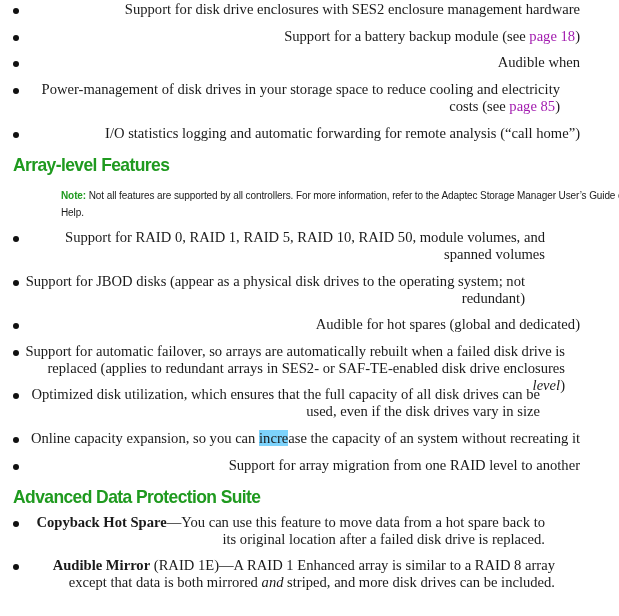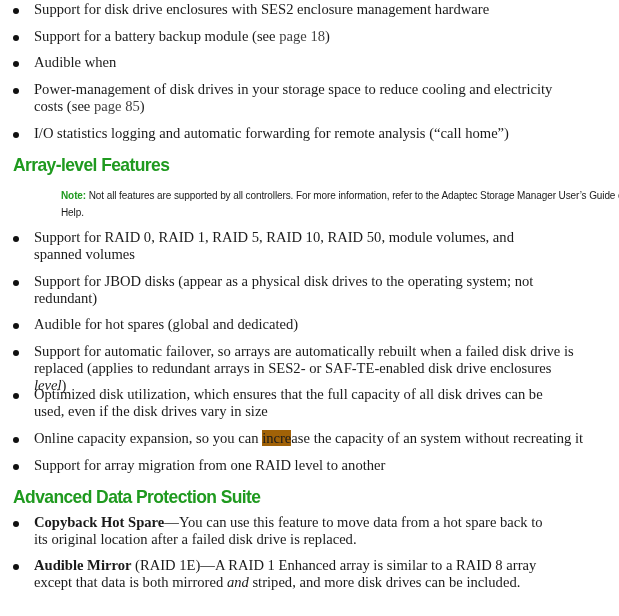--- a/index.html
+++ b/index.html
@@ -1,26 +1,26 @@
 <!DOCTYPE html>
 <html><head>
 <meta charset="utf-8">
 <style>
   html, body { margin: 0; padding: 0; background: #ffffff; }
   body { width: 619px; height: 616px; overflow: hidden; position: relative; }
   .page { position: absolute; left: 0; top: 0; width: 619px; }
   .serif { font-family: "Liberation Serif", "DejaVu Serif", serif; font-size: 14.6px; color: #1a1a1a; }
   .bullet-row { position: absolute; left: 0; width: 600px; }
   .bullet { position: absolute; left: 13px; width: 6px; height: 6px; border-radius: 50%; background: #111; }
-  .btext { position: absolute; left: 34px; width: 560px; line-height: 17px; }
-  .link { color: #404040; text-decoration: none; }
+  .btext { position: absolute; left: 20px; width: 560px; line-height: 17px; text-align: right; }
+  .link { color: #a21caf; text-decoration: none; }
   .heading { position: absolute; left: 13px; font-family: "Liberation Sans", "DejaVu Sans", sans-serif; font-weight: bold; color: #1f9a1f; font-size: 17.5px; letter-spacing: -0.6px; transform: scaleY(1.05); }
   .note { position: absolute; left: 13px; top: 187px; width: 600px; font-family: "Liberation Sans", "DejaVu Sans", sans-serif; font-size: 10px; line-height: 17px; color: #1a1a1a; letter-spacing: -0.1px; margin-left: 48px; }
   .note-label { color: #1f9a1f; font-weight: bold; }
-  .hl { background: #a16207; }
+  .hl { background: #7dd3fc; }
   b { font-weight: bold; }
   i { font-style: italic; }
 </style>
 </head>
 <body>
 
 <div class="page serif">
 
   <div class="bullet-row" style="top:1px">
     <span class="bullet" style="top:7px"></span>

